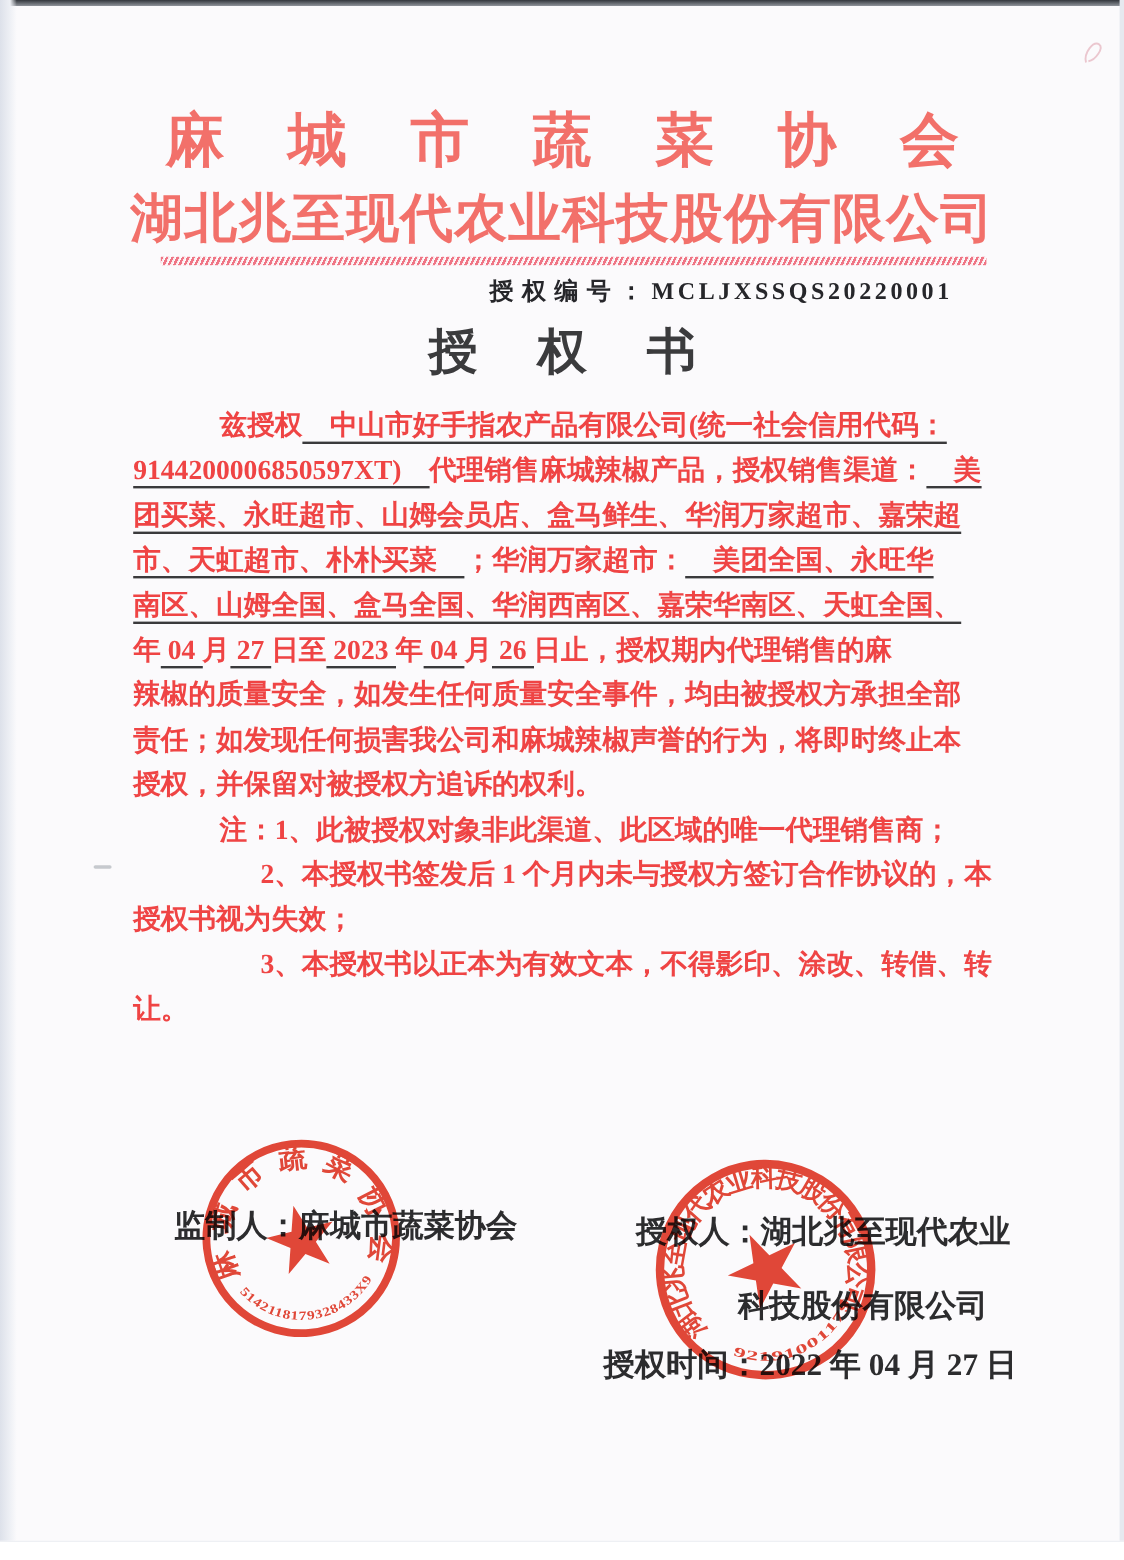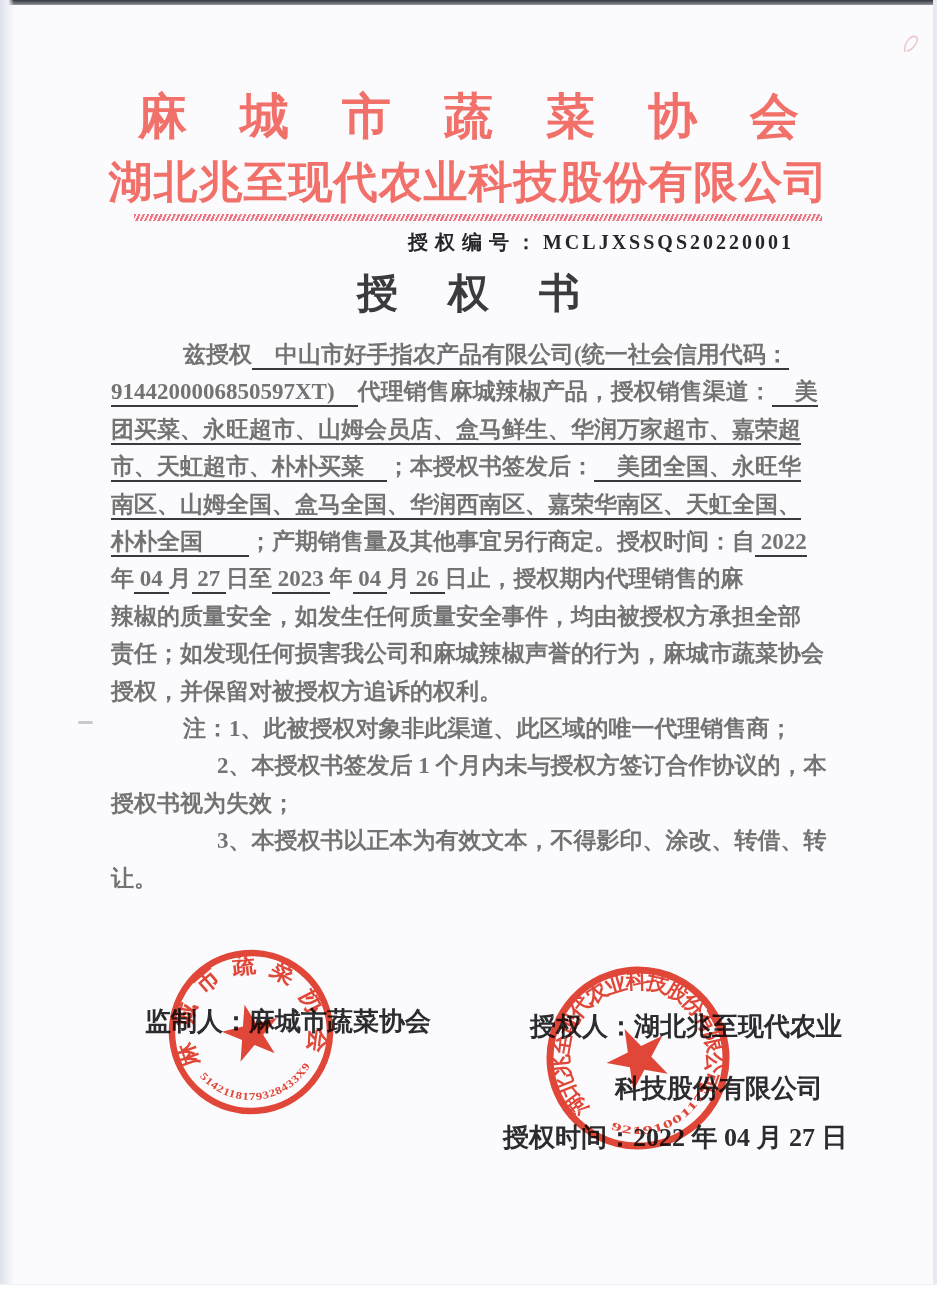--- a/index.html
+++ b/index.html
@@ -17,21 +17,21 @@
   
   .title1{position:absolute;left:0;right:0;top:84px;text-align:center;font-size:49px;font-weight:bold;color:#f2706a;letter-spacing:53px;text-indent:53px;white-space:nowrap;}
   .title2{position:absolute;left:0;right:0;top:153px;text-align:center;font-size:44px;font-weight:bold;color:#f2706a;letter-spacing:1px;white-space:nowrap;}
   .divider{position:absolute;left:134px;top:214px;width:688px;height:7px;background:repeating-linear-gradient(115deg,#ef7585 0 2px,#fbe9ec 2px 3px,rgba(255,255,255,0) 3px 4px);}
   .auth-no{position:absolute;right:143px;top:229px;font-size:20px;font-weight:bold;color:#26262a;white-space:nowrap;text-align:center;}
   .auth-no .lbl{letter-spacing:7px;}
   .auth-no .val{letter-spacing:3px;}
   .doc-title{position:absolute;left:0;right:0;top:266px;text-align:center;font-size:41px;font-weight:bold;color:#3b3b3d;letter-spacing:50px;text-indent:50px;white-space:nowrap;}
 
   
-  #body-block{position:absolute;left:111px;top:336px;width:718px;font-size:23px;font-weight:600;color:#737373;line-height:37.4px;}
+  #body-block{position:absolute;left:111px;top:336px;width:718px;font-size:23px;font-weight:600;color:#ef4444;line-height:37.4px;}
   .body-line{white-space:nowrap;}
   .seg{display:inline;}
   .seg.u{border-bottom:2px solid #3a3a3c;padding-bottom:1px;}
 
   
   .footer-text{position:absolute;font-size:26px;color:#2c2c2e;white-space:nowrap;}
   .footer-text .lbl{font-weight:bold;}
   .footer-text .val{font-weight:600;}
   #supervisor{left:145px;top:1004px;}
   #authorizer1{left:530px;top:1009px;}
@@ -66,26 +66,25 @@
   <div class="auth-no">
     <span class="lbl">授权编号：</span><span class="val">MCLJXSSQS20220001</span>
   </div>
 
   <div class="doc-title">授权书</div>
 
   <div id="body-block">
       <div class="body-line" style="padding-left: 72px;"><span class="seg">兹授权</span><span class="seg u">　中山市好手指农产品有限公司(统一社会信用代码：</span></div>
       <div class="body-line"><span class="seg u">9144200006850597XT)　</span><span class="seg">代理销售麻城辣椒产品，授权销售渠道：</span><span class="seg u">　美</span></div>
       <div class="body-line"><span class="seg u">团买菜、永旺超市、山姆会员店、盒马鲜生、华润万家超市、嘉荣超</span></div>
-      <div class="body-line"><span class="seg u">市、天虹超市、朴朴买菜　</span><span class="seg">；本授权书签发后：</span><span class="seg u">　美团全国、永旺华</span></div>
+      <div class="body-line"><span class="seg u">市、天虹超市、朴朴买菜　</span><span class="seg">；华润万家超市：</span><span class="seg u">　美团全国、永旺华</span></div>
       <div class="body-line"><span class="seg u">南区、山姆全国、盒马全国、华润西南区、嘉荣华南区、天虹全国、</span></div>
-      <div class="body-line"><span class="seg u">朴朴全国　　</span><span class="seg">；产期销售量及其他事宜另行商定。授权时间：自</span><span class="seg u">&nbsp;2022</span></div>
       <div class="body-line"><span class="seg">年</span><span class="seg u">&nbsp;04&nbsp;</span><span class="seg">月</span><span class="seg u">&nbsp;27&nbsp;</span><span class="seg">日至</span><span class="seg u">&nbsp;2023&nbsp;</span><span class="seg">年</span><span class="seg u">&nbsp;04&nbsp;</span><span class="seg">月</span><span class="seg u">&nbsp;26&nbsp;</span><span class="seg">日止，授权期内代理销售的麻</span></div>
       <div class="body-line"><span class="seg">辣椒的质量安全，如发生任何质量安全事件，均由被授权方承担全部</span></div>
-      <div class="body-line"><span class="seg">责任；如发现任何损害我公司和麻城辣椒声誉的行为，麻城市蔬菜协会</span></div>
+      <div class="body-line"><span class="seg">责任；如发现任何损害我公司和麻城辣椒声誉的行为，将即时终止本</span></div>
       <div class="body-line"><span class="seg">授权，并保留对被授权方追诉的权利。</span></div>
       <div class="body-line" style="padding-left: 72px;"><span class="seg">注：1、此被授权对象非此渠道、此区域的唯一代理销售商；</span></div>
       <div class="body-line" style="padding-left: 106px;"><span class="seg">2、本授权书签发后 1 个月内未与授权方签订合作协议的，本</span></div>
       <div class="body-line"><span class="seg">授权书视为失效；</span></div>
       <div class="body-line" style="padding-left: 106px;"><span class="seg">3、本授权书以正本为有效文本，不得影印、涂改、转借、转</span></div>
       <div class="body-line"><span class="seg">让。</span></div>
     </div>
 
   <div id="supervisor" class="footer-text">
     <span class="lbl">监制人：</span><span class="val">麻城市蔬菜协会</span>

